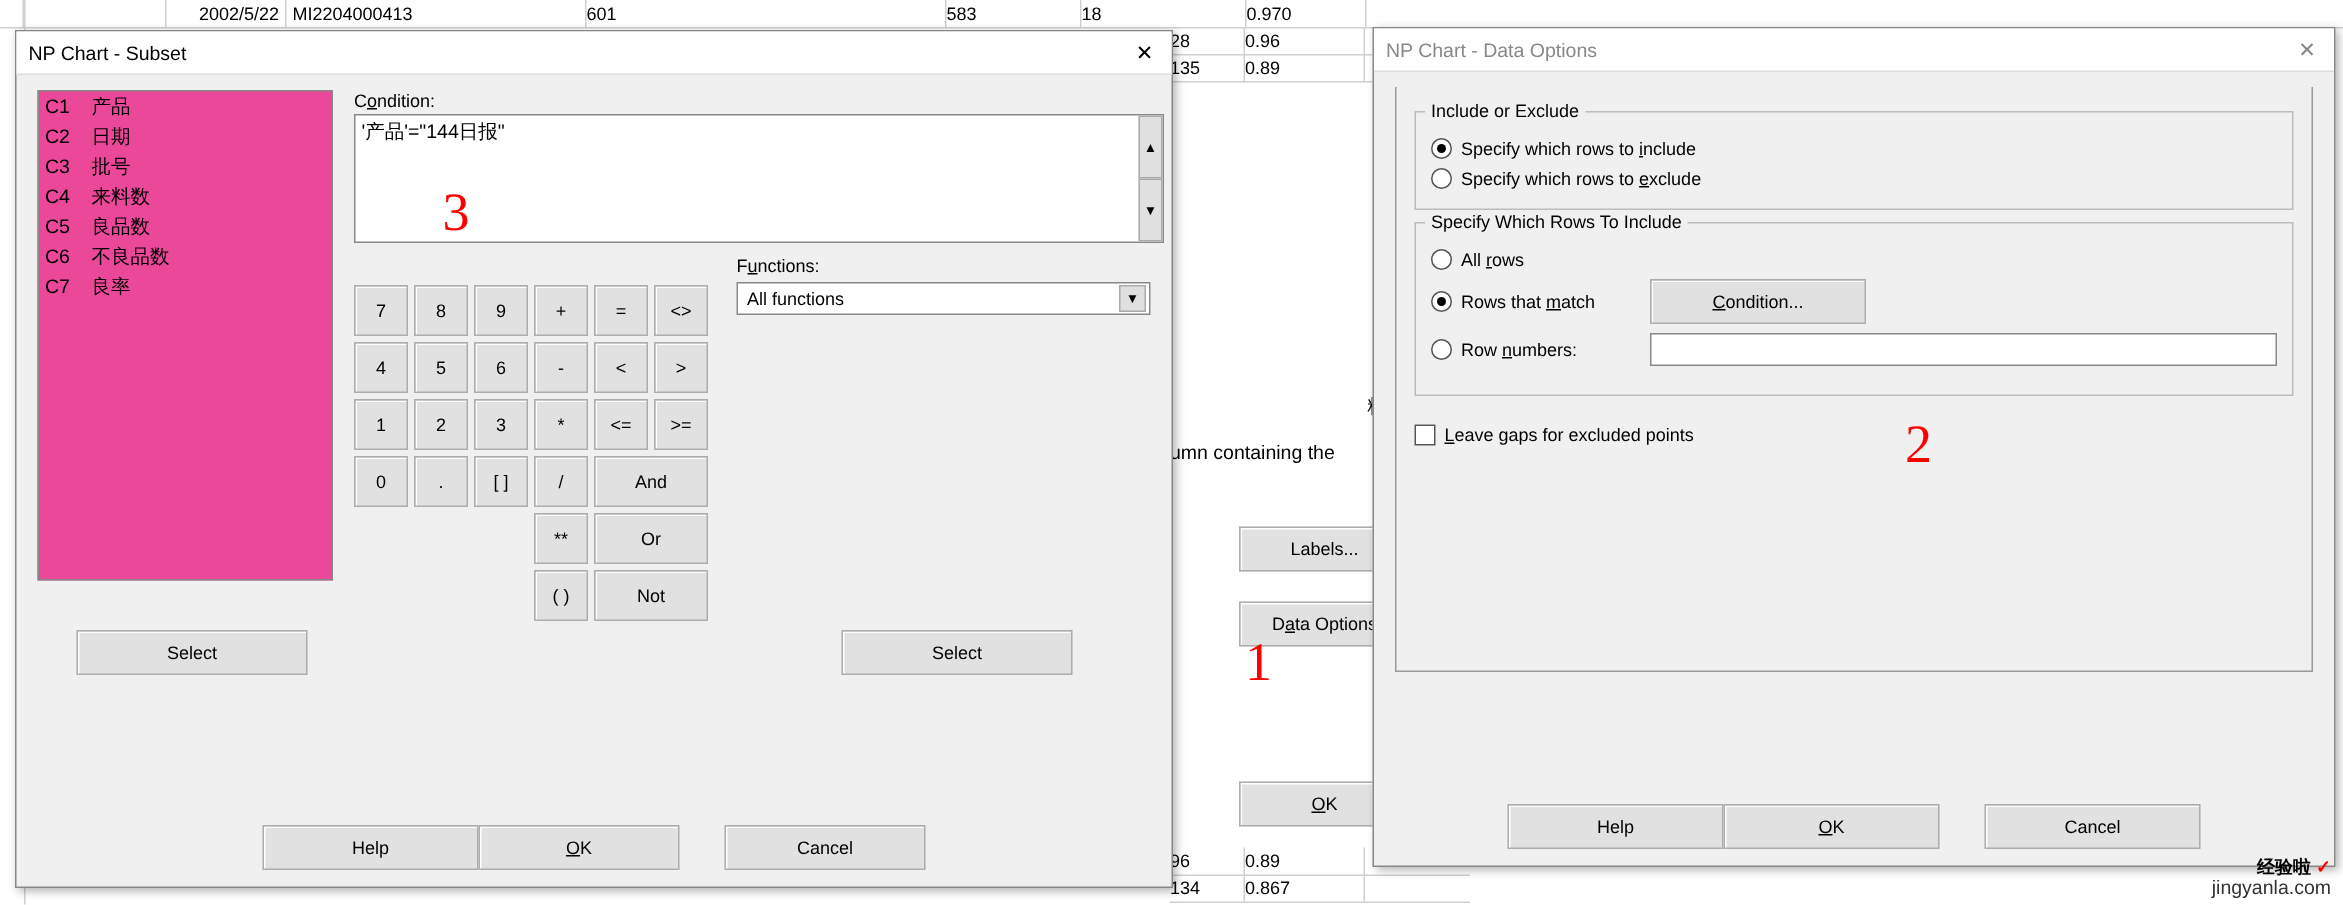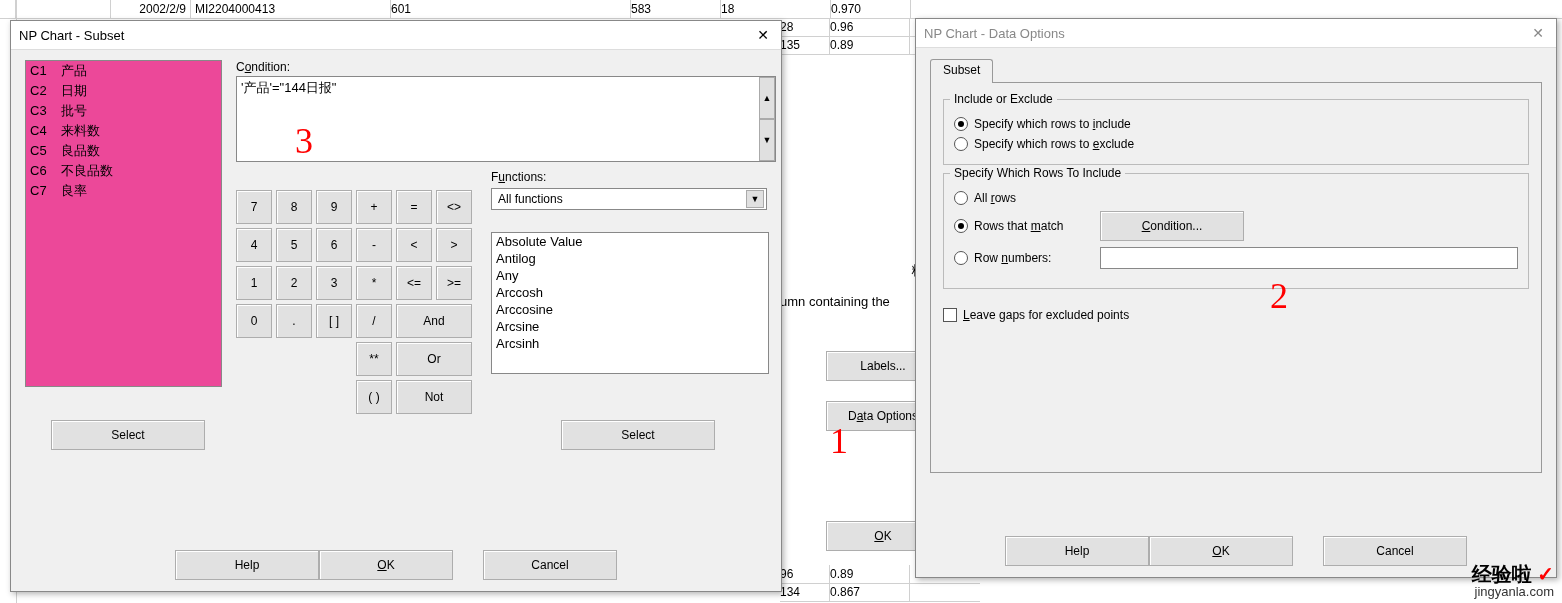--- a/index.html
+++ b/index.html
@@ -202,41 +202,41 @@
   }
   .watermark {
     position: absolute;
     right: 8px;
     bottom: 4px;
     font-size: 12px;
     z-index: 2000;
     text-align: right;
     line-height: 1.1;
   }
-  .watermark b { font-size: 20px; }
+  .watermark b { font-size: 12px; }
   .watermark .red { color: red; }
   .watermark .site { font-size: 13px; color: #333; }
   .bottom-row { position:absolute; bottom: 12px; left:14px; right:14px; display:flex; justify-content:center; }
   .btn-group { display:flex; gap:30px; }
   .hidden-dialog {
     position: absolute;
     left: 780px;
     top: 60px;
     width: 160px;
   }
   .hidden-text { font-size: 13px; color: #000; padding: 2px 0;}
 </style>
 </head>
 <body>
 
 <div class="bg-sheet">
   <div class="bg-row" style="top:0;">
     <div class="bg-cell" style="width:16px"></div>
     <div class="bg-cell" style="width:95px"></div>
-    <div class="bg-cell" style="width:80px;text-align:right">2002/2/9</div>
+    <div class="bg-cell" style="width:80px;text-align:right">2002/5/22</div>
     <div class="bg-cell" style="width:200px;text-align:left;padding-left:4px">MI2204000413</div>
     <div class="bg-cell" style="width:240px">601</div>
     <div class="bg-cell" style="width:90px">583</div>
     <div class="bg-cell" style="width:110px">18</div>
     <div class="bg-cell" style="width:80px">0.970</div>
   </div>
   <div class="bg-row" style="top:18px; left:780px; width:200px;">
     <div class="bg-cell" style="width:50px">28</div>
     <div class="bg-cell" style="width:80px">0.96</div>
   </div>
@@ -345,29 +345,20 @@
       </div>
     </div>
 
     <div class="label" style="position:absolute; left:480px; top:120px;">
       <span>F</span><span class="underline">u</span><span>nctions:</span>
     </div>
     <div class="combo" style="position:absolute; left:480px; top:138px; width:276px;">
       <span>All functions</span>
       <span class="combo-arrow">▼</span>
     </div>
-    <div class="func-list" style="position:absolute; left:480px; top:182px; width:276px; height:140px;">
-      <div class="func-item">Absolute Value</div>
-      <div class="func-item">Antilog</div>
-      <div class="func-item">Any</div>
-      <div class="func-item">Arccosh</div>
-      <div class="func-item">Arccosine</div>
-      <div class="func-item">Arcsine</div>
-      <div class="func-item">Arcsinh</div>
-    </div>
 
     <div class="btn wide" style="position:absolute; left:40px; top:370px; width:140px;">Select</div>
     <div class="btn wide" style="position:absolute; left:550px; top:370px; width:140px;">Select</div>
 
     <div class="bottom-row">
       <div class="btn wide" style="width:130px">Help</div>
       <div class="btn-group">
         <div class="btn wide" style="width:120px">
           <span class="underline">O</span>
             <span>K</span>
@@ -377,23 +368,20 @@
     </div>
   </div>
 </div>
 
 <div class="dialog" style="left:915px; top:18px; width:640px; height:558px;">
   <div class="titlebar inactive">
     <span class="title">NP Chart - Data Options</span>
     <span class="close-btn" style="color:#888">✕</span>
   </div>
   <div class="body" style="height:calc(100% - 48px);">
-    <div class="tab-strip">
-      <div class="tab">Subset</div>
-    </div>
 
     <div style="border:1px solid #999; border-top:none; padding:16px 12px 12px 12px; height:390px; box-sizing:border-box;">
 
       <div class="groupbox">
         <div class="groupbox-title">Include or Exclude</div>
         <div class="radio-row">
           <div class="radio checked"></div>
           <span><span>Specify which rows to </span><span class="underline">i</span><span>nclude</span></span>
         </div>
         <div class="radio-row">

